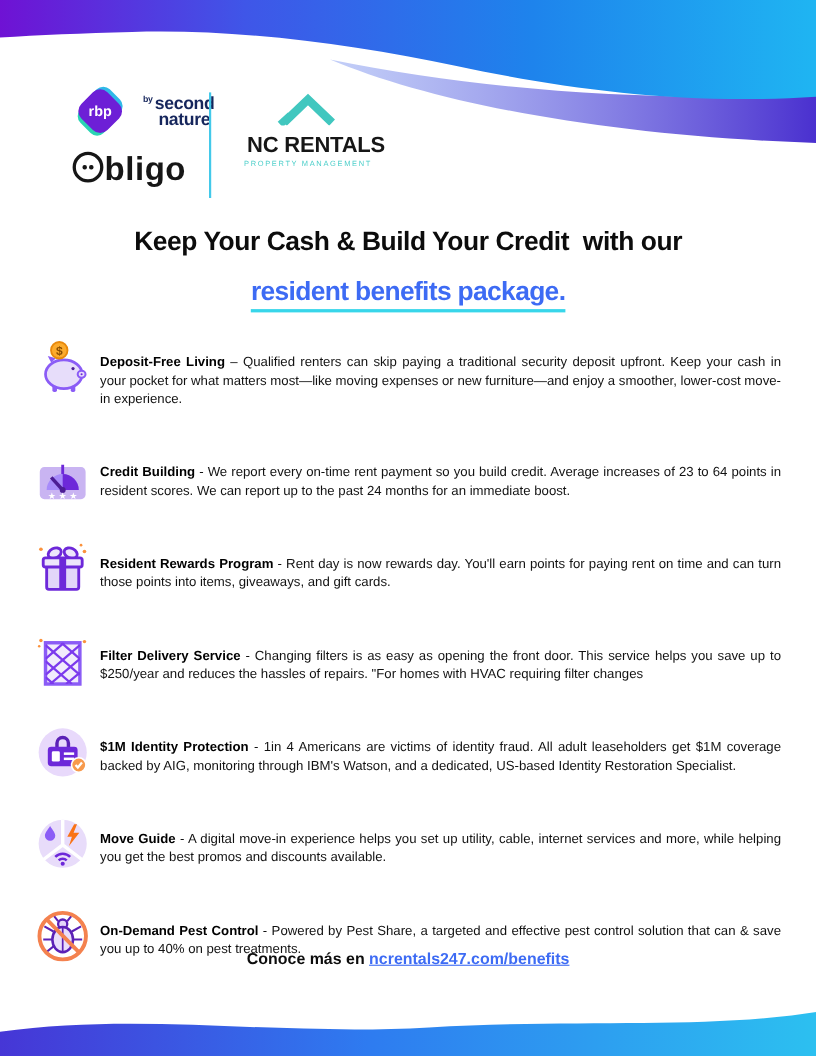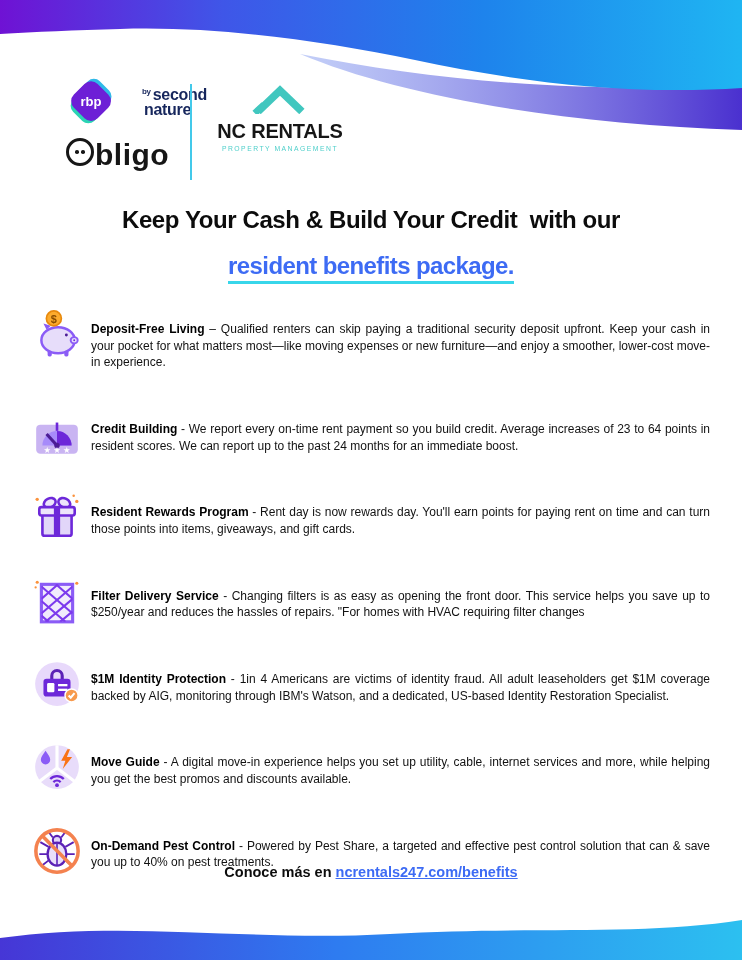--- a/index.html
+++ b/index.html
@@ -5,30 +5,30 @@
   html,body{margin:0;padding:0;background:#fff;}
   .page{width:742px;height:960px;position:relative;background:#fff;overflow:hidden;
         font-family:"Liberation Sans",sans-serif;color:#111;}
   
   .top-wave{position:absolute;top:0;left:0;width:742px;height:135px;display:block;}
   .bottom-wave{position:absolute;bottom:0;left:0;width:742px;height:48px;display:block;}
   
   .header{position:relative;height:200px;}
   .rbp-wrap{position:absolute;left:64px;top:74px;display:flex;align-items:center;gap:10px;}
   .sn{line-height:0.95;color:#16265c;font-weight:800;font-size:16px;letter-spacing:-0.3px;}
-  .sn .by{font-size:8px;font-weight:600;margin-right:2px;vertical-align:6px;margin-left:12px;}
+  .sn .by{font-size:8px;font-weight:600;margin-right:2px;vertical-align:6px;}
   .sn .l2{padding-left:14px;}
   .obligo{position:absolute;left:66px;top:138px;display:flex;
           font-size:30px;font-weight:600;color:#161616;letter-spacing:0.5px;}
   .obligo-o{width:22px;height:22px;border:3.2px solid #161616;border-radius:50%;
             display:inline-flex;align-items:center;justify-content:center;gap:2.5px;margin-right:1px;}
   .obligo-o i{width:3.6px;height:3.6px;background:#161616;border-radius:50%;display:block;}
   .logo-divider{position:absolute;left:190px;top:84px;width:1.6px;height:96px;background:#43c9ea;}
   .nc{position:absolute;left:210px;top:82px;width:140px;text-align:center;}
-  .nc-name{font-size:20px;font-weight:800;color:#161616;letter-spacing:-0.2px;margin-top:2px;}
+  .nc-name{font-size:20px;font-weight:800;color:#161616;letter-spacing:-0.2px;margin-top:2px;text-align:right;}
   .nc-tag{font-size:6.8px;color:#4ecfca;letter-spacing:1.5px;margin-top:2px;}
   
   .title{ text-align:center;margin-top:6px;}
   .title-1{font-size:24px;font-weight:700;letter-spacing:-0.4px;color:#0c0c0c;white-space:pre;}
   .title-2{display:inline-block;font-size:24px;font-weight:800;letter-spacing:-0.6px;color:#3d6bf4;
            border-bottom:3.5px solid #38d6ea;padding-bottom:1px;margin-top:18px;}
   
   .benefits{width:678px;margin:25px auto 0 auto;}
   .benefit{display:flex;gap:9px;margin-bottom:26px;}
   .b-icon{flex:0 0 50px;width:50px;height:50px;}

